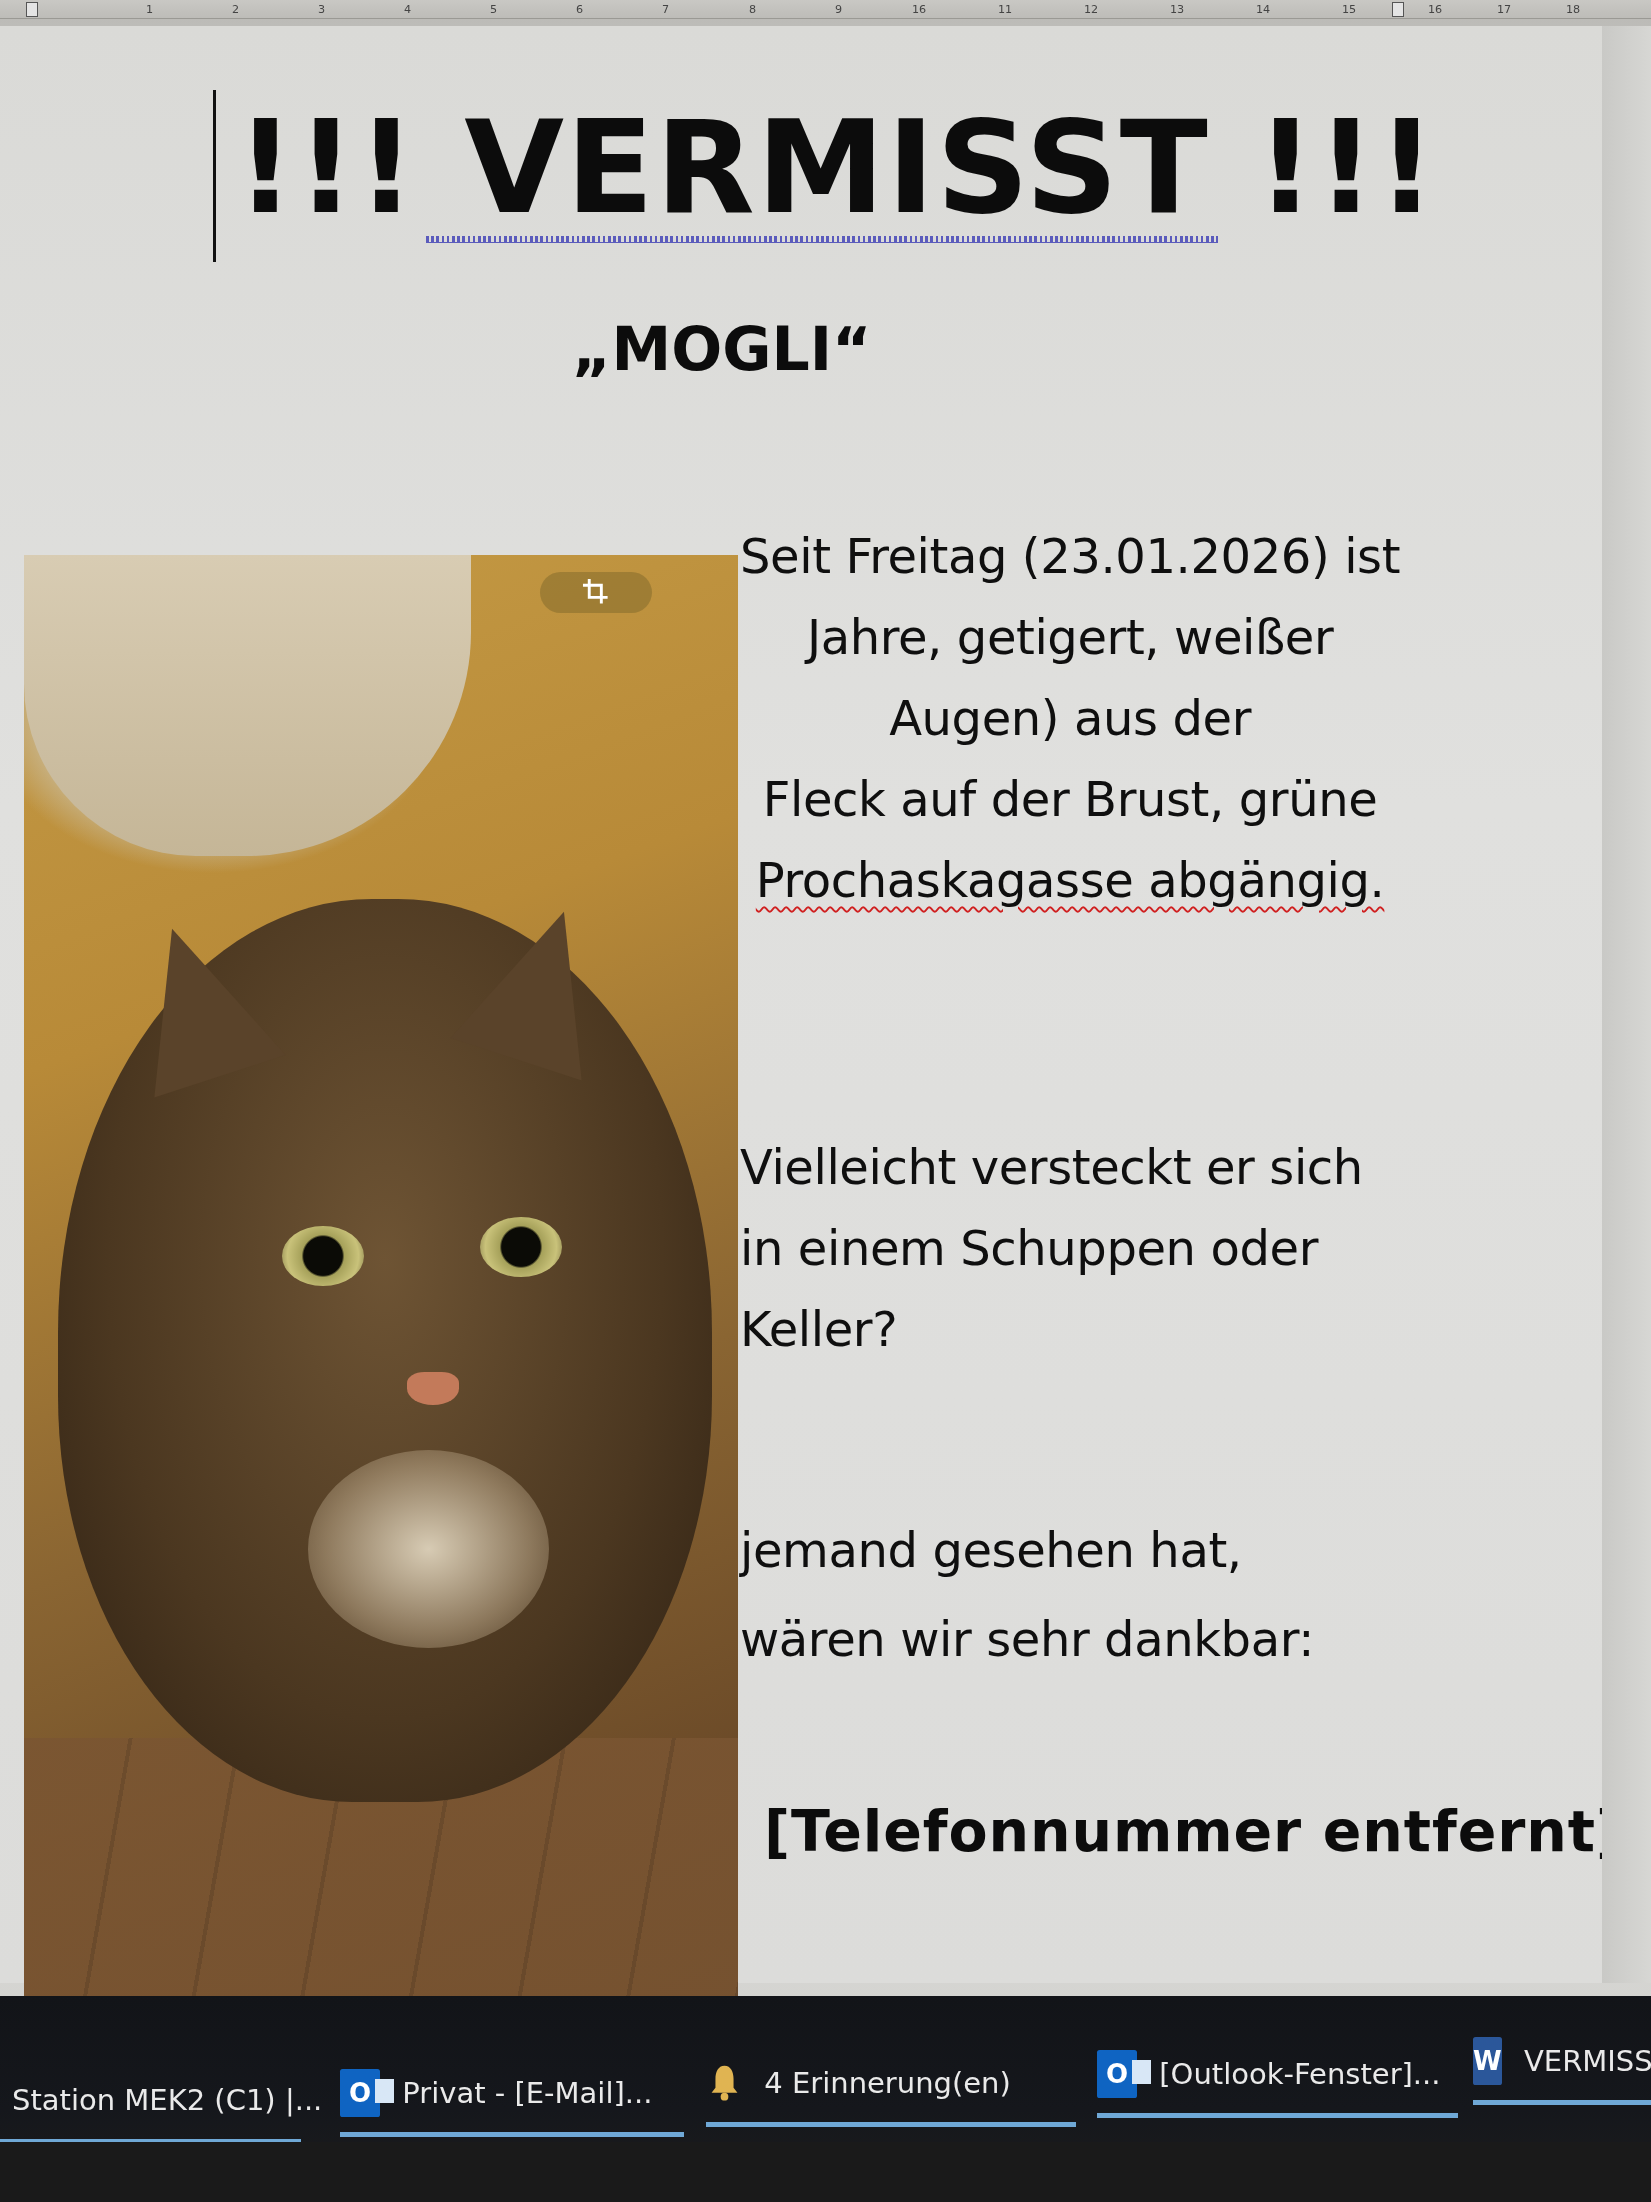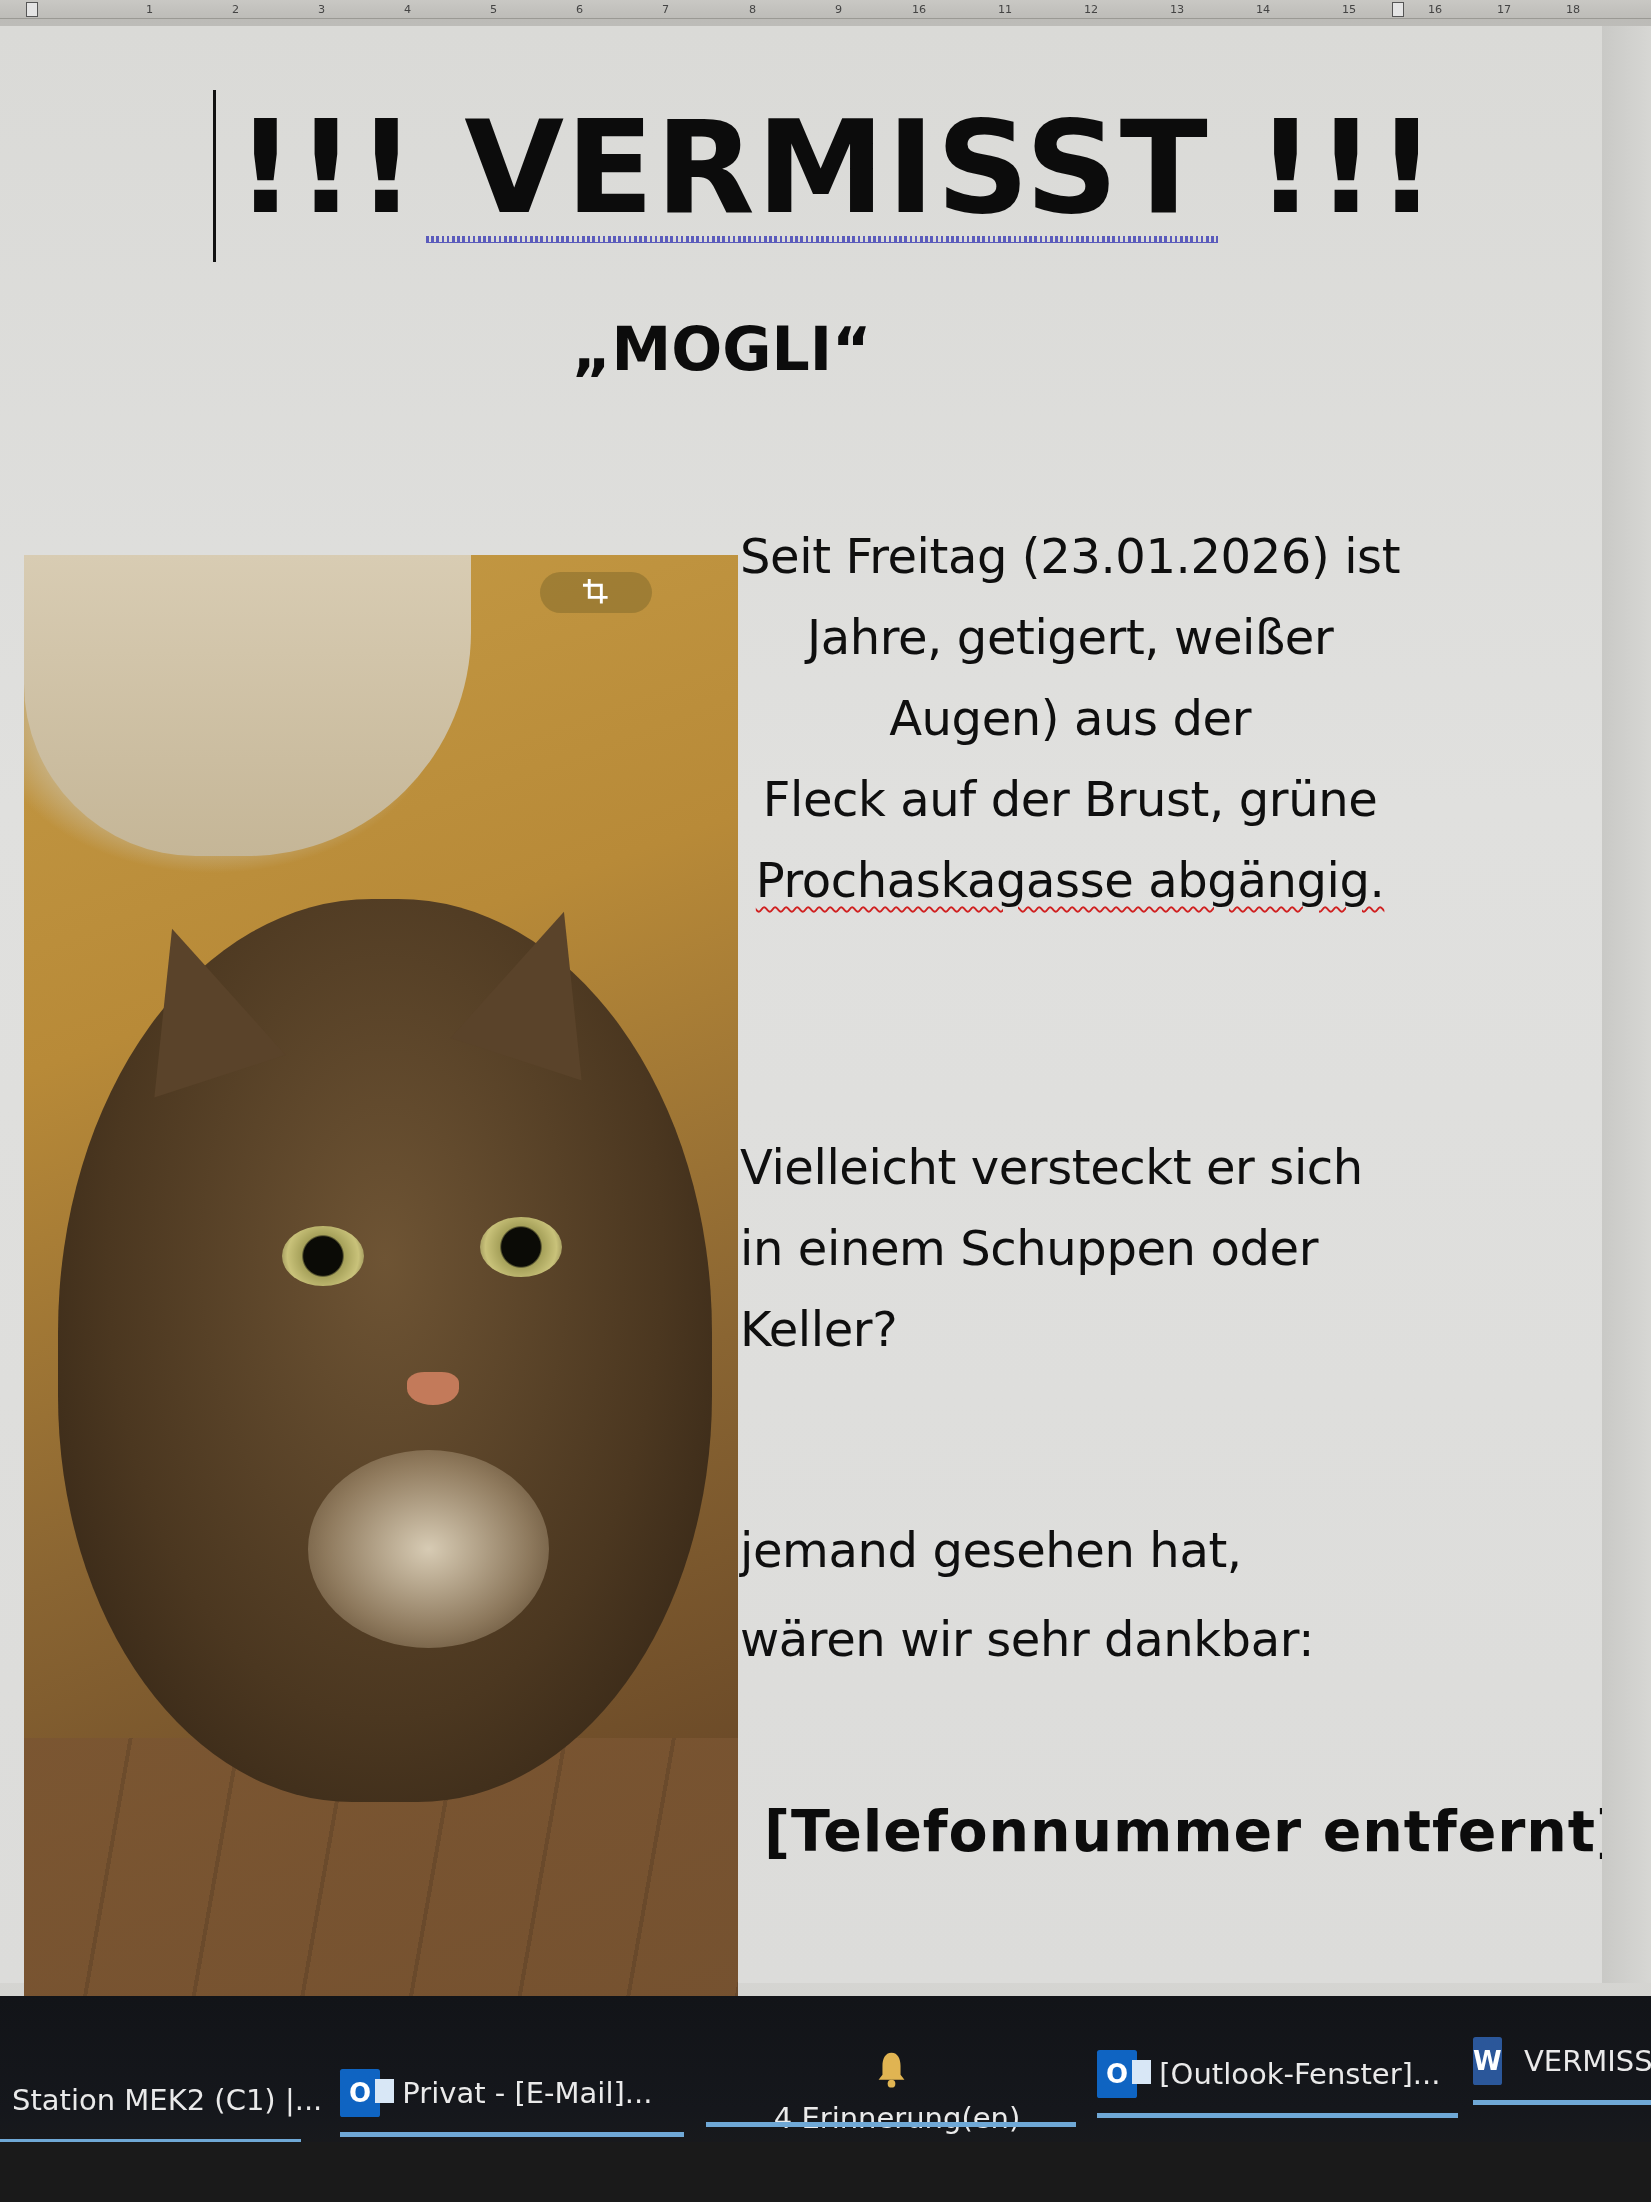--- a/index.html
+++ b/index.html
@@ -71,21 +71,21 @@
     .scrollbar { position: absolute; left: 1602px; top: 26px; width: 50px; height: 1957px;
       background: linear-gradient(90deg, #c9c9c6, #d7d7d4); }
 
     .taskbar { position: absolute; left: 0; top: 1996px; width: 1652px; height: 206px;
       background: linear-gradient(180deg, #121418 0%, #15171c 55%, #1d1d1d 100%); }
     .task { position: absolute; top: 34px; height: 69px; display: flex; align-items: center; gap: 10.3px;
       color: #eaeaea; font-size: 29px; font-family: "DejaVu Sans", sans-serif; white-space: nowrap; }
     .task .underline { position: absolute; left: 0; right: 0; bottom: -10.3px; height: 5.2px; background: #6fa8d6; }
     .t1 { left: 0px; width: 301px; top: 69px; }
     .t2 { left: 340px; width: 344px; top: 62px; }
-    .t3 { left: 706px; width: 370px; top: 52px; flex-direction: column; }
+    .t3 { left: 706px; width: 370px; top: 52px; }
     .t4 { left: 1097px; width: 361px; top: 43px; }
     .t5 { left: 1473px; width: 179px; top: 30px; }
     .ico-outlook { width: 40px; height: 48px; background: #0f64c2; color: #fff; font-weight: bold;
       font-size: 26px; display: flex; align-items: center; justify-content: center; border-radius: 2.6px; position: relative; }
     .ico-outlook::after { content: ""; position: absolute; right: -13.8px; top: 10.3px; width: 19px; height: 24px; background: #d8e7f6; }
     .ico-bell { width: 36px; height: 48px; display: flex; align-items: center; justify-content: center; }
     .ico-word { width: 40px; height: 48px; background: #2b579a; color: #fff; font-weight: bold;
       font-size: 26px; display: flex; align-items: center; justify-content: center; border-radius: 2.6px; }
     .task-label { padding-left: 12px; }
 

